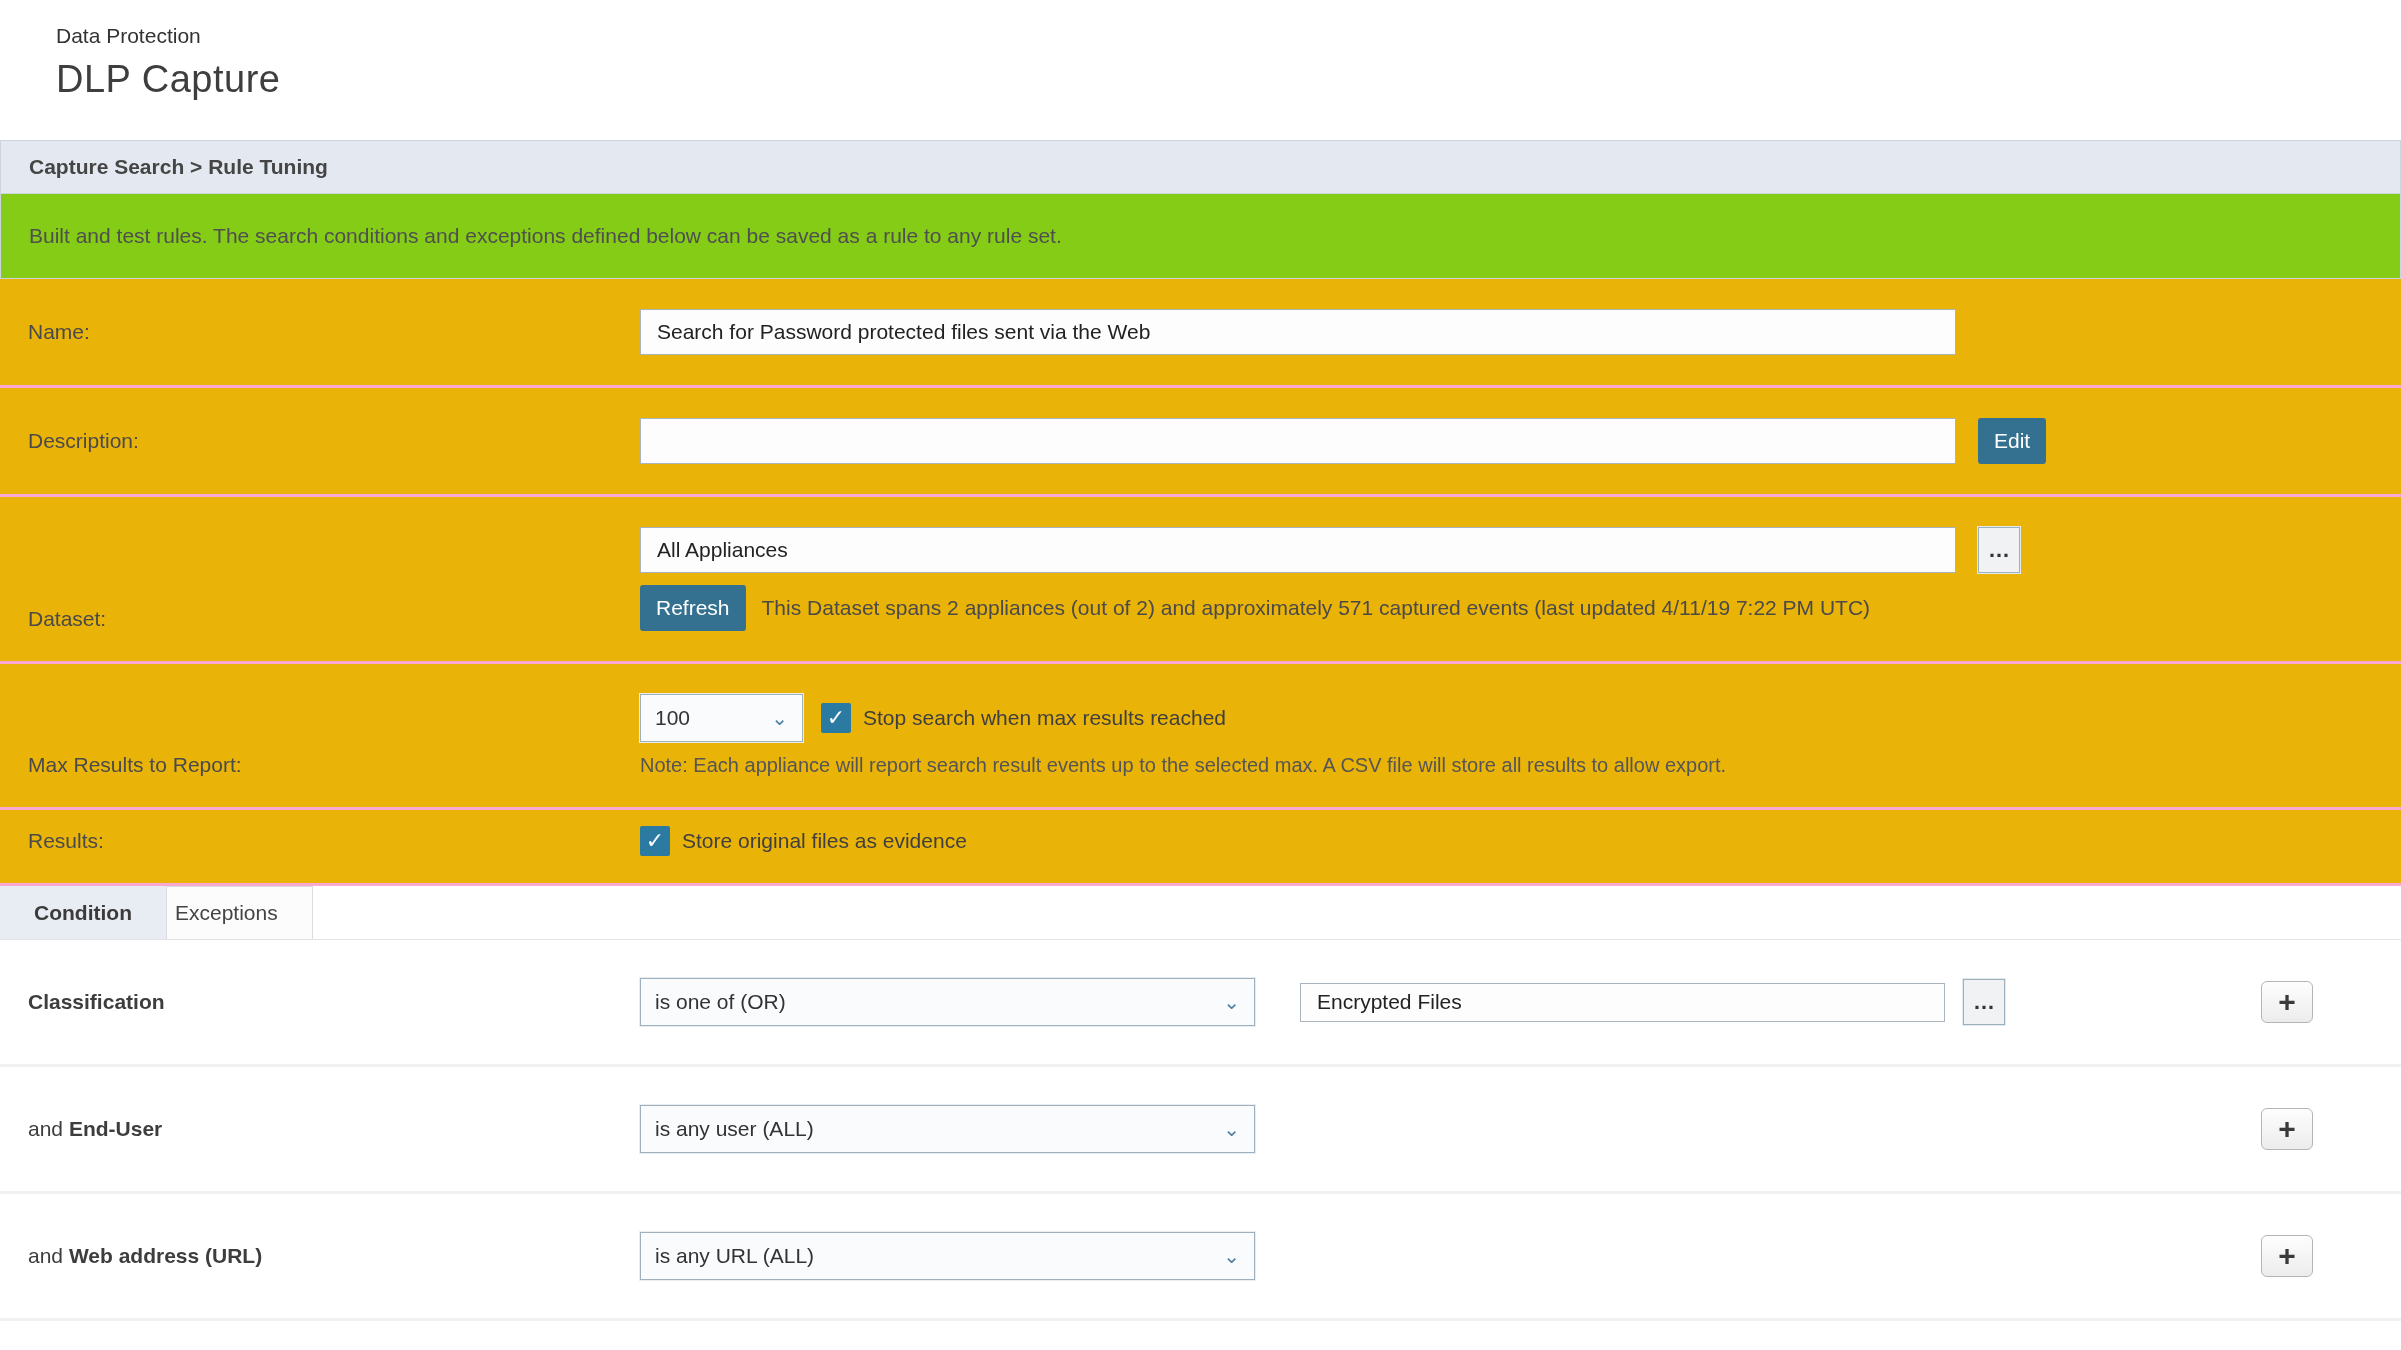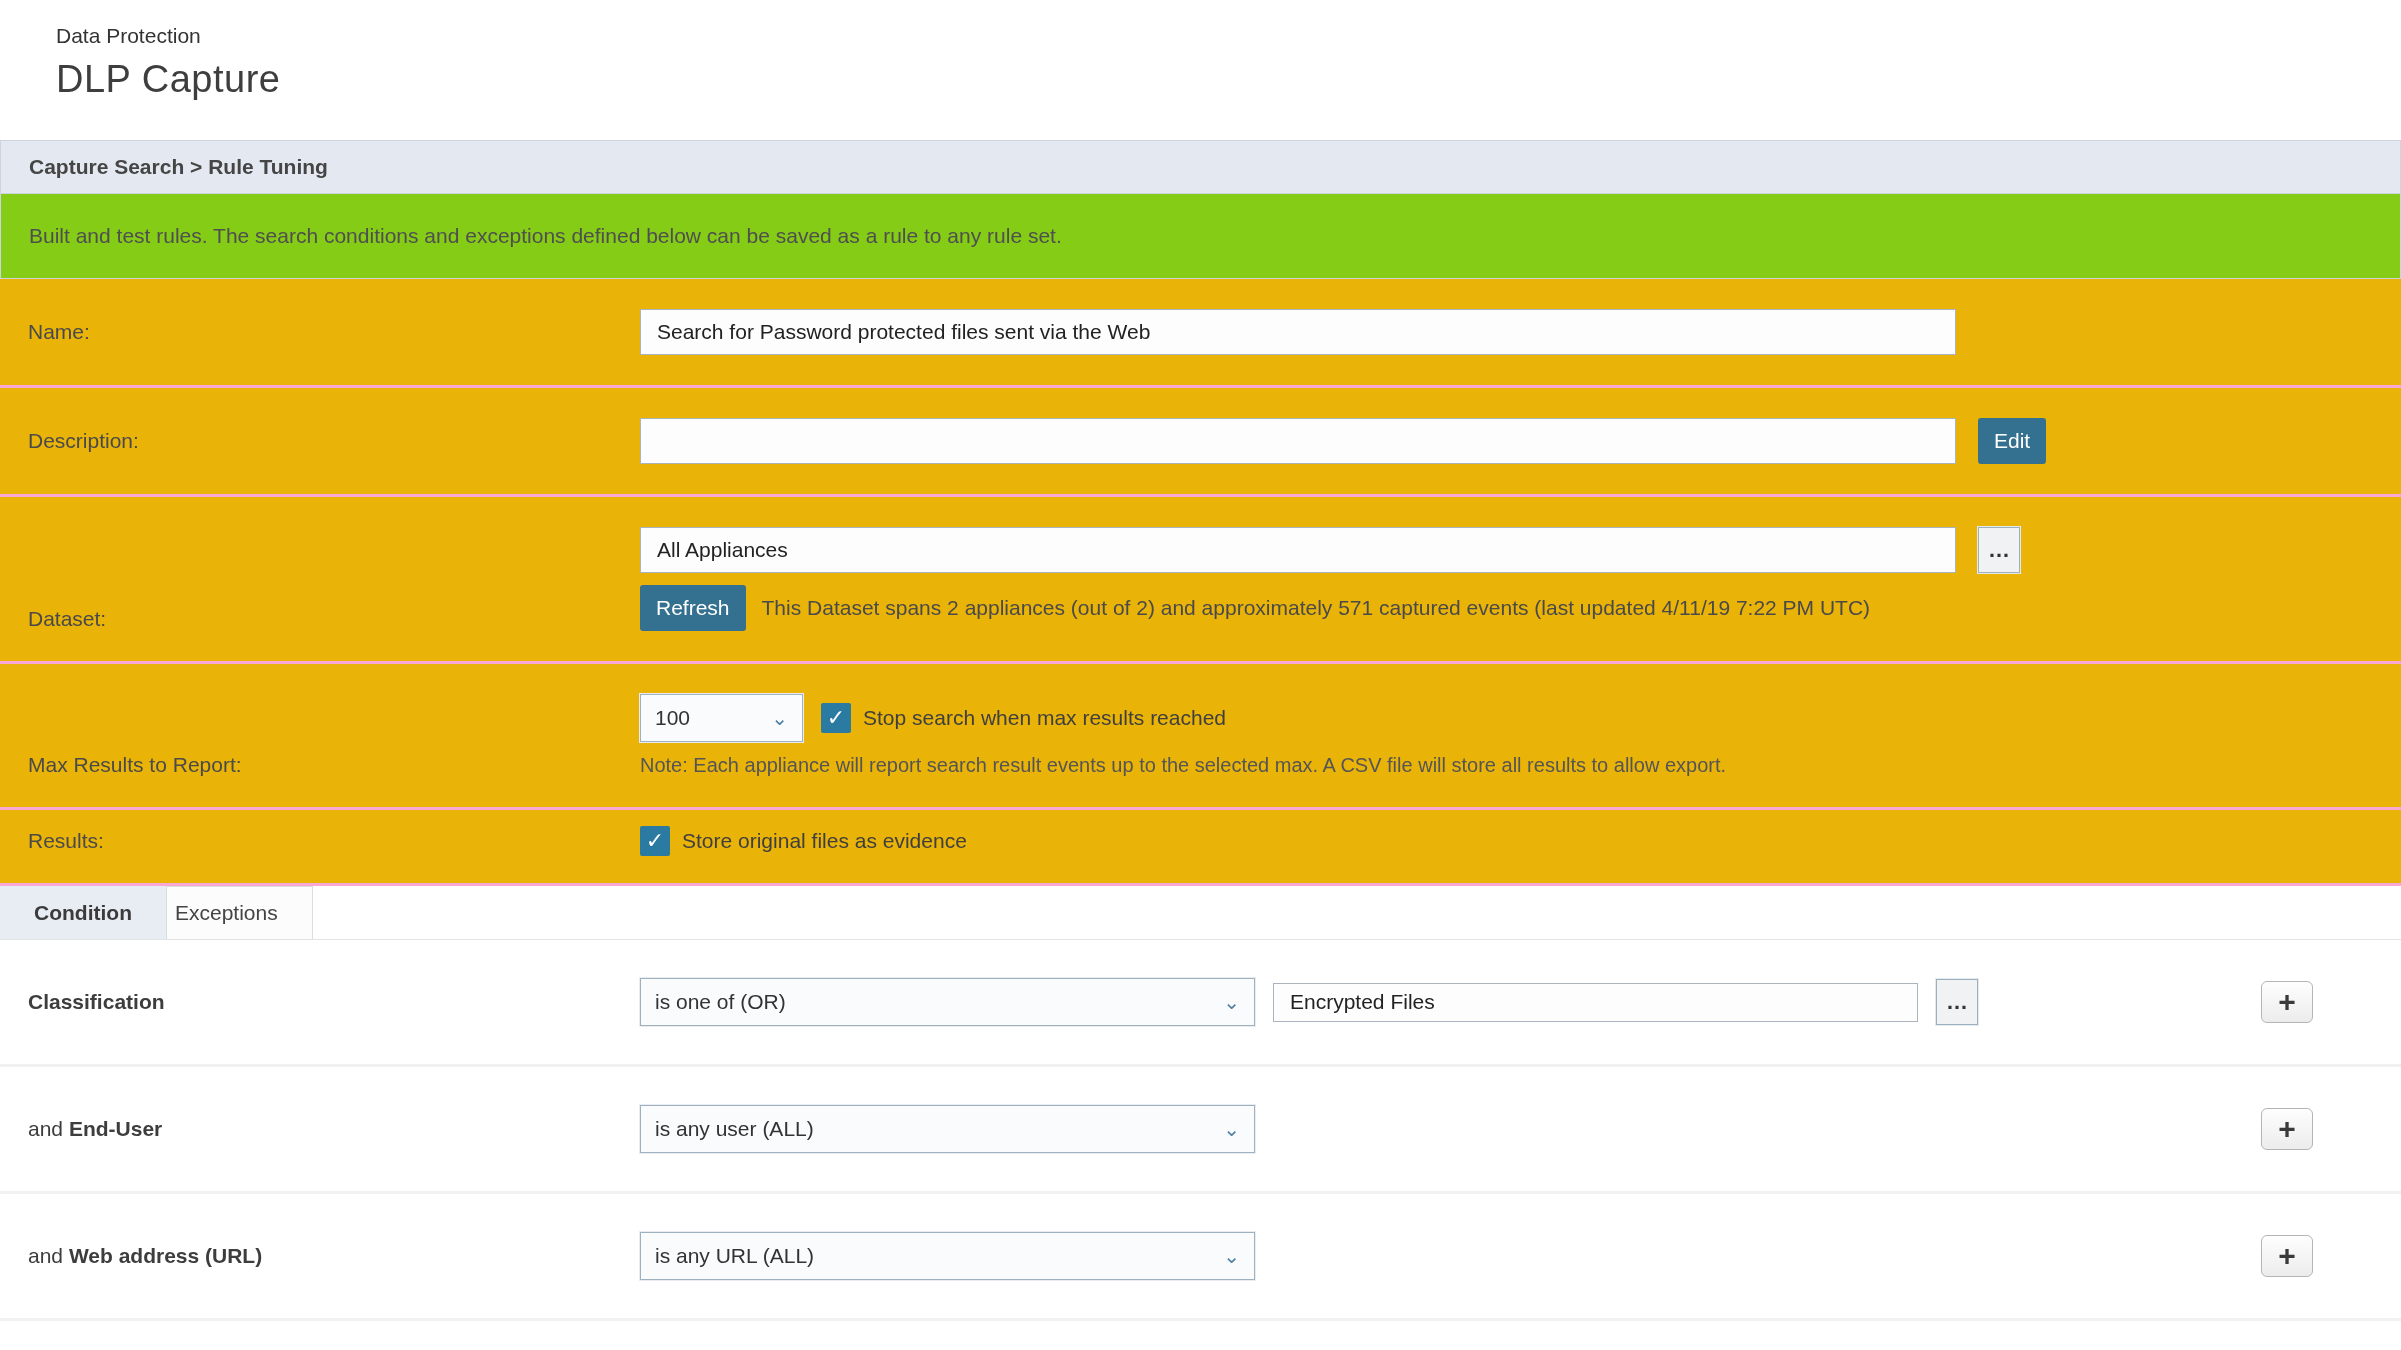--- a/index.html
+++ b/index.html
@@ -77,21 +77,21 @@
   .tab.active{background:#e8ecf3;font-weight:bold;color:#3b3b3b;}
   .tab.inactive{background:#fcfcfc;border:1px solid #dcdcdc;border-bottom:none;color:#444;padding-left:8px;}
   
   .crow{
     display:flex;align-items:center;background:#fff;
     padding:38px 88px 38px 28px;border-bottom:3px solid #f1f1f1;
   }
   .cond-label{width:612px;flex:none;font-size:21px;color:#3d3d3d;}
   .cond-label b{font-weight:bold;}
   .val-input{
-    width:645px;height:39px;margin-left:18px;border:1px solid #a9b4bf;background:#fdfdfe;
+    width:645px;height:39px;margin-left:45px;border:1px solid #a9b4bf;background:#fdfdfe;
     font-family:inherit;font-size:21px;color:#222;padding:0 16px;outline:none;
   }
   .plus-btn{
     margin-left:auto;width:52px;height:42px;flex:none;
     border:1px solid #b5b5b5;border-radius:6px;
     background:linear-gradient(#fefefe,#ececec);
     font-size:30px;font-weight:bold;color:#3a3a3a;line-height:1;
     display:inline-flex;align-items:center;justify-content:center;cursor:pointer;
   }
   .bottom-strip{height:14px;background:#fff;}

